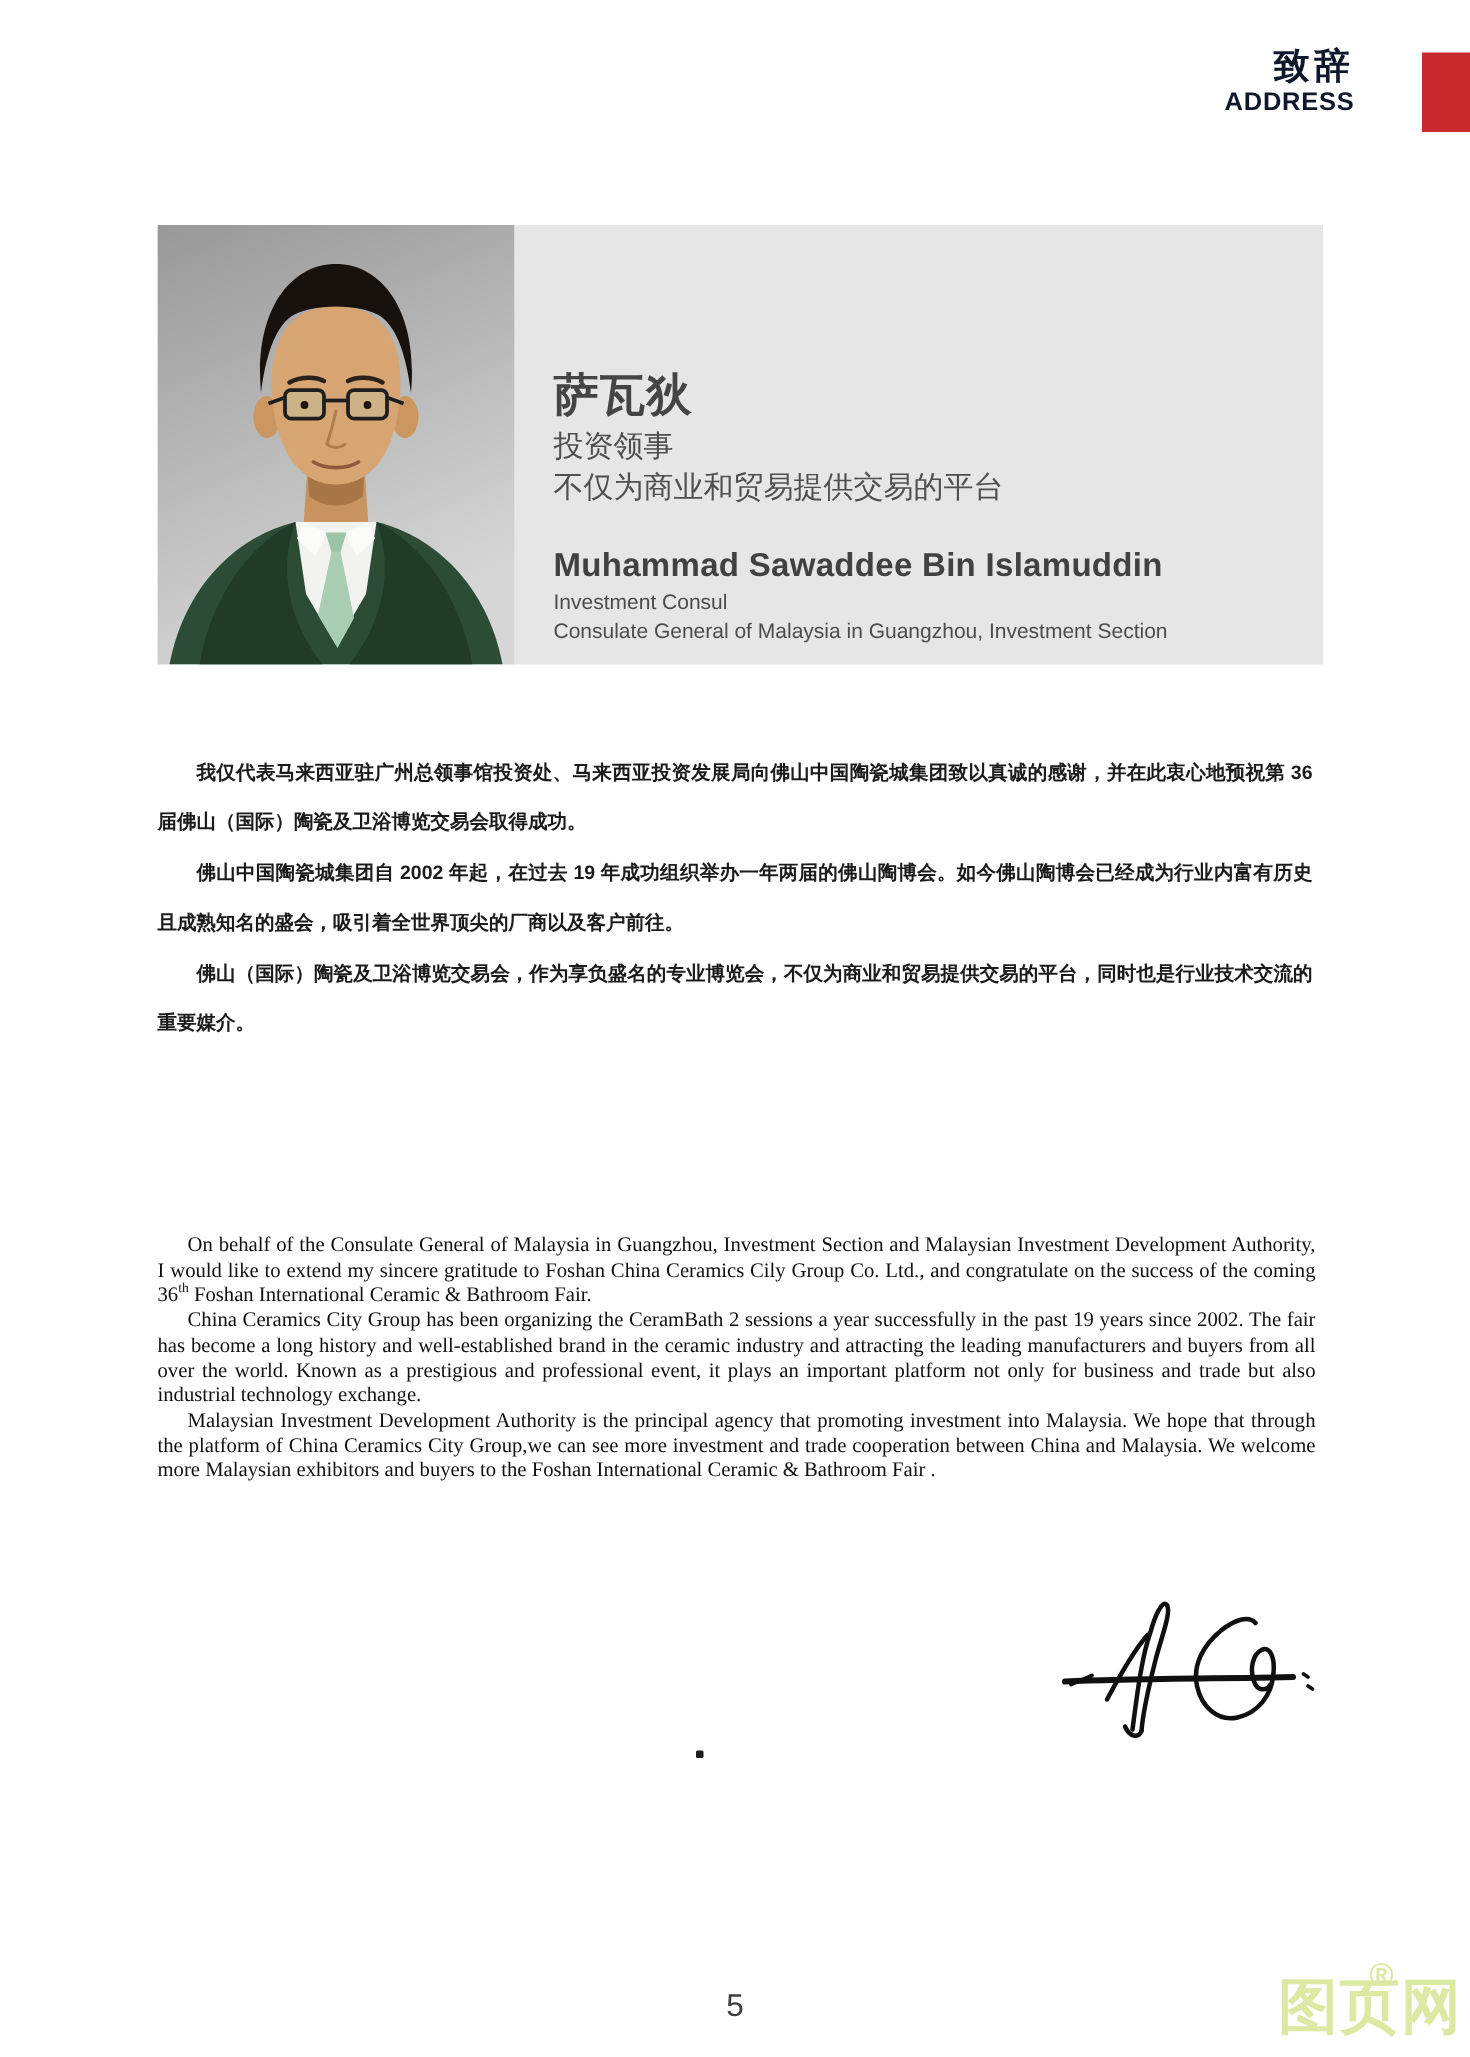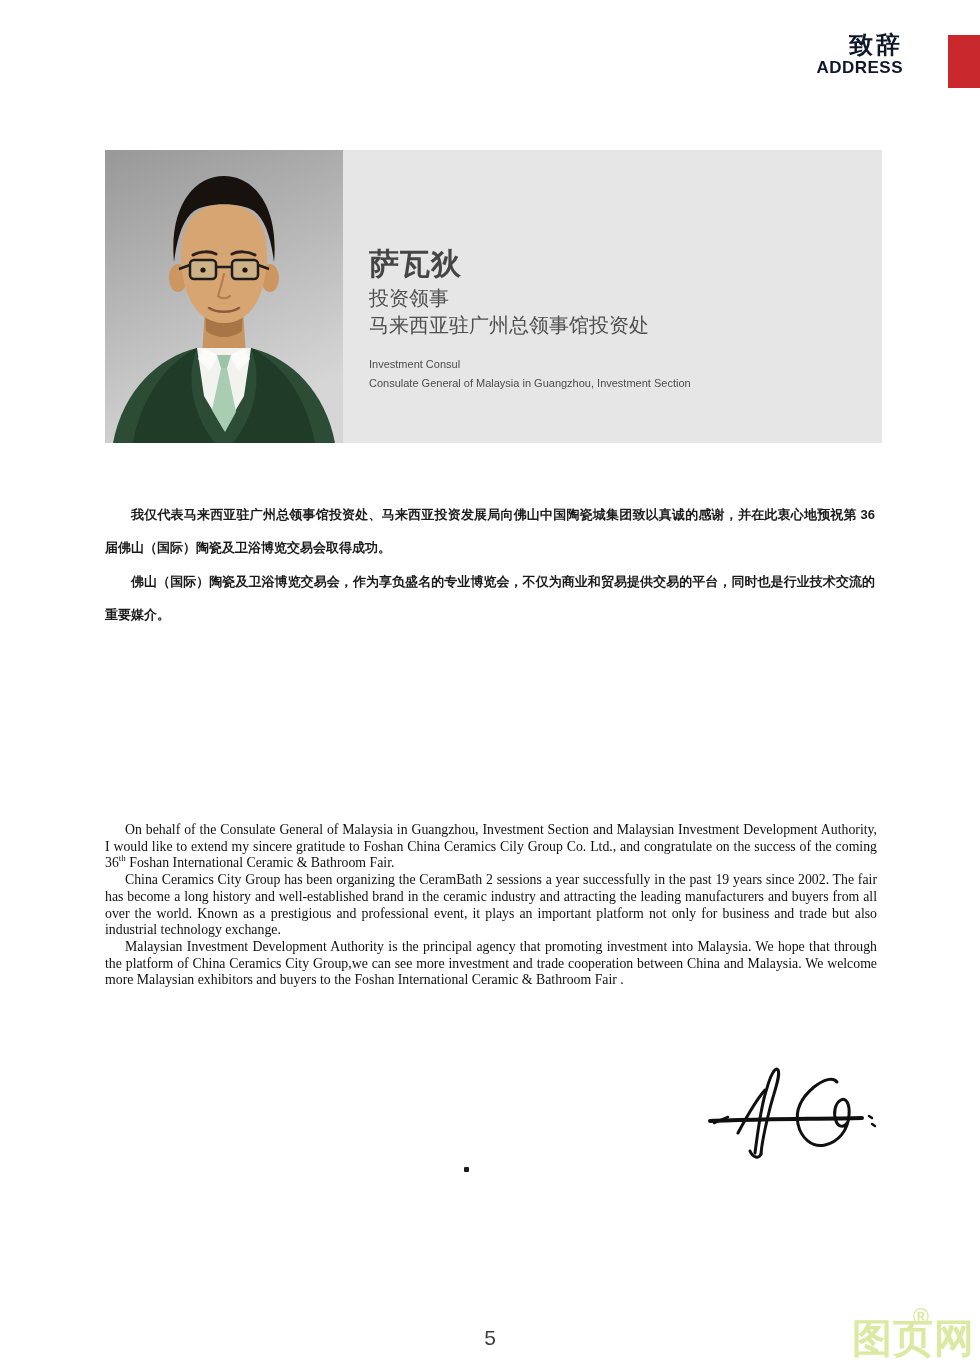--- a/index.html
+++ b/index.html
@@ -36,21 +36,21 @@
     position:absolute;left:105px;top:150px;
     width:777px;height:293px;
     background:var(--gray-box);
     display:flex;
   }
   .portrait{width:238px;height:293px;flex:0 0 238px;display:block;}
   .profile-caption{padding:96px 0 0 26px;color:#4a4a4a;}
   .profile-name-zh{font-size:30px;font-weight:700;line-height:36px;color:#454545;letter-spacing:1px;}
   .profile-sub-zh{font-size:20px;line-height:27px;margin-top:3px;color:#4f4f4f;}
   .profile-name-en{font-size:22px;font-weight:700;line-height:26px;margin-top:25px;color:#414141;letter-spacing:0.2px;}
-  .profile-sub-en{font-size:11px;line-height:19px;margin-top:16px;color:#4c4c4c;}
+  .profile-sub-en{font-size:14px;line-height:19px;margin-top:2px;color:#4c4c4c;}
 
   
   .speech-zh{
     position:absolute;left:105px;top:498px;width:770px;
     font-size:13px;line-height:33.4px;
     color:var(--ink);font-weight:600;
     text-align:justify;
   }
   .speech-zh p{text-indent:2em;}
 
@@ -146,31 +146,33 @@
       <path d="M112,205 L126,205 L122,218 L116,218 Z" fill="#9cc4a6"></path>
       <path d="M116,218 L122,218 L131,262 L120,282 L107,260 Z" fill="#a9cdb2"></path>
 
       <path d="M92,198 C80,230 88,265 110,293 L28,293 C36,248 61,213 92,198 Z" fill="#203b28"></path>
       <path d="M146,198 C158,230 150,265 128,293 L210,293 C202,248 177,213 146,198 Z" fill="#203b28"></path>
     </svg>
     <div class="profile-caption">
       <div class="profile-name-zh">萨瓦狄</div>
       <div class="profile-sub-zh">
         <div>投资领事</div>
-        <div>马来西亚驻广州总领事馆投资处</div>
+        <div>不仅为商业和贸易提供交易的平台</div>
       </div>
+      <div class="profile-name-en">Muhammad Sawaddee Bin Islamuddin</div>
       <div class="profile-sub-en">
         <div>Investment Consul</div>
         <div>Consulate General of Malaysia in Guangzhou, Investment Section</div>
       </div>
     </div>
   </div>
 
   <div class="speech-zh">
     <p>我仅代表马来西亚驻广州总领事馆投资处、马来西亚投资发展局向佛山中国陶瓷城集团致以真诚的感谢，并在此衷心地预祝第 36 届佛山（国际）陶瓷及卫浴博览交易会取得成功。</p>
+    <p>佛山中国陶瓷城集团自 2002 年起，在过去 19 年成功组织举办一年两届的佛山陶博会。如今佛山陶博会已经成为行业内富有历史且成熟知名的盛会，吸引着全世界顶尖的厂商以及客户前往。</p>
     <p>佛山（国际）陶瓷及卫浴博览交易会，作为享负盛名的专业博览会，不仅为商业和贸易提供交易的平台，同时也是行业技术交流的重要媒介。</p>
   </div>
 
   <div class="speech-en">
     <p><span>On behalf of the Consulate General of Malaysia in Guangzhou, Investment Section and Malaysian Investment Development Authority, I would like to extend my sincere gratitude to Foshan China Ceramics Cily Group Co. Ltd., and congratulate on the success of the coming 36</span><sup>th</sup><span> Foshan International Ceramic &amp; Bathroom Fair.</span></p>
     <p>China Ceramics City Group has been organizing the CeramBath 2 sessions a year successfully in the past 19 years since 2002. The fair has become a long history and well-established brand in the ceramic industry and attracting the leading manufacturers and buyers from all over the world. Known as a prestigious and professional event, it plays an important platform not only for business and trade but also industrial technology exchange.</p>
     <p>Malaysian Investment Development Authority is the principal agency that promoting investment into Malaysia. We hope that through the platform of China Ceramics City Group,we can see more investment and trade cooperation between China and Malaysia. We welcome more Malaysian exhibitors and buyers to the Foshan International Ceramic &amp; Bathroom Fair .</p>
   </div>
 
   <svg class="signature" viewBox="0 0 290 110" xmlns="http://www.w3.org/2000/svg" aria-hidden="true">

